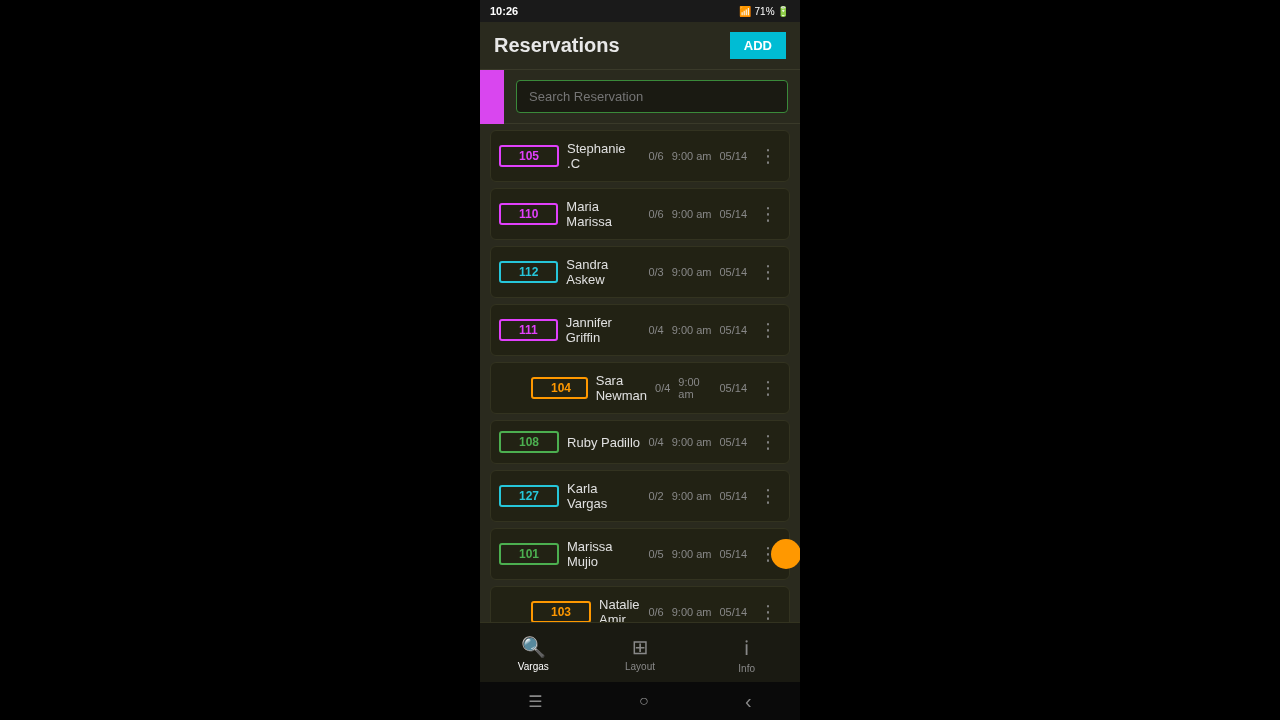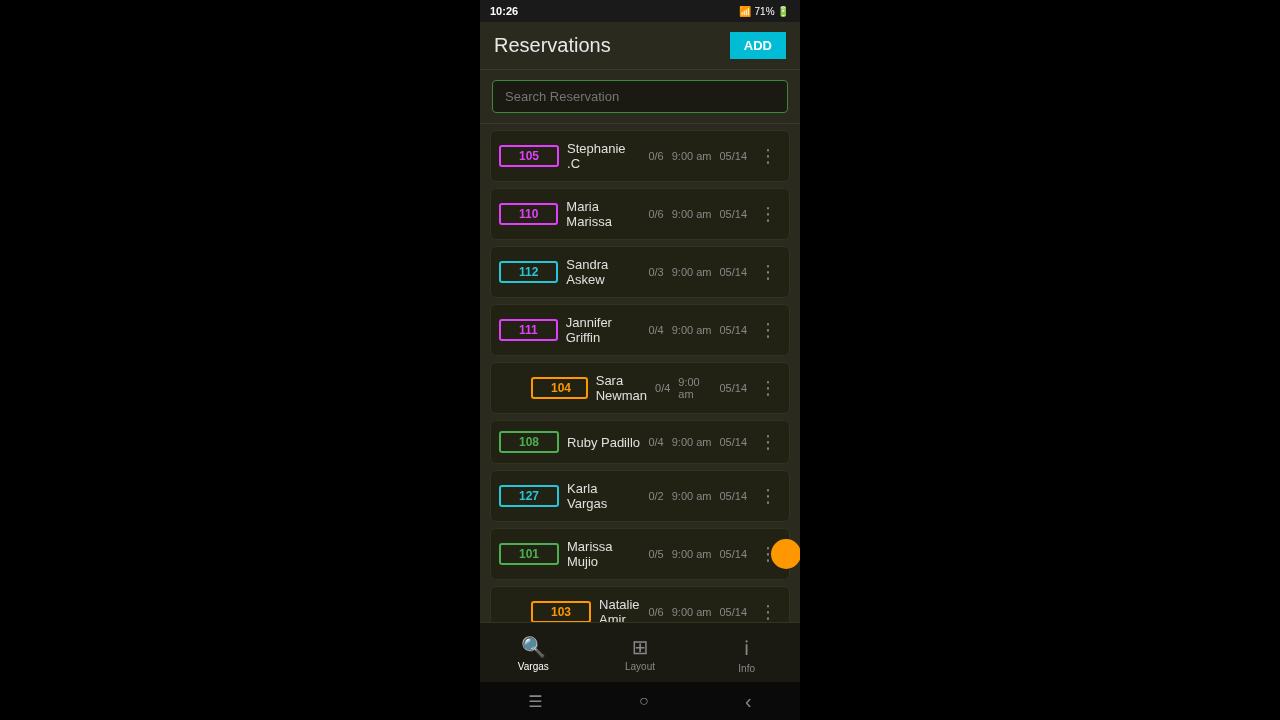--- a/index.html
+++ b/index.html
@@ -39,37 +39,38 @@
       background: #2a2a1e;
       padding: 10px 14px;
       display: flex;
       justify-content: space-between;
       align-items: center;
       border-bottom: 1px solid #3a3a2a;
     }
     .header-title {
       color: #e8e8e8;
       font-size: 20px;
-      font-weight: 400;
+      font-weight: 700;
     }
     .add-btn {
       background: #00bcd4;
       color: #fff;
       border: none;
       padding: 6px 14px;
       border-radius: 0;
       font-size: 13px;
       font-weight: bold;
       cursor: pointer;
     }
     
     .search-container {
       background: #2a2a1e;
       padding: 10px 12px;
       border-bottom: 1px solid #3a3a2a;
+      margin-left: 24px;
     }
     .search-input {
       width: 100%;
       background: #1a1a12;
       border: 1px solid #3a8a3a;
       border-radius: 4px;
       padding: 8px 12px;
       color: #aaa;
       font-size: 13px;
       outline: none;

